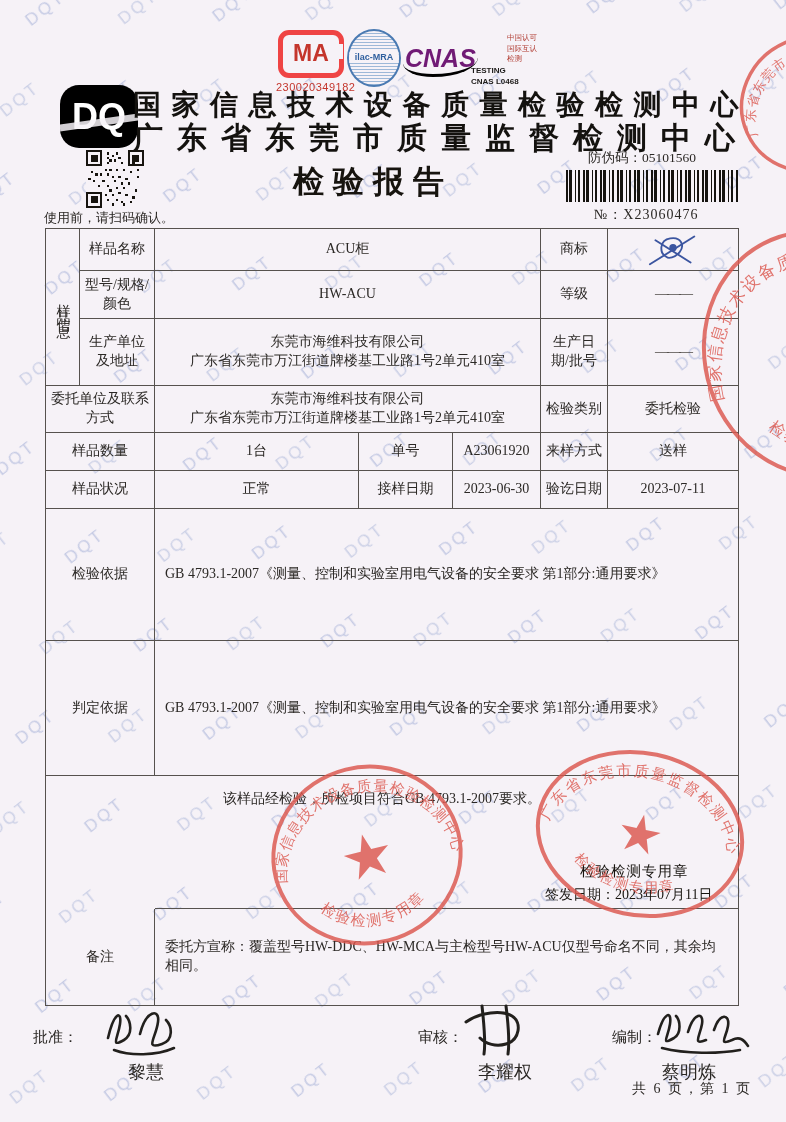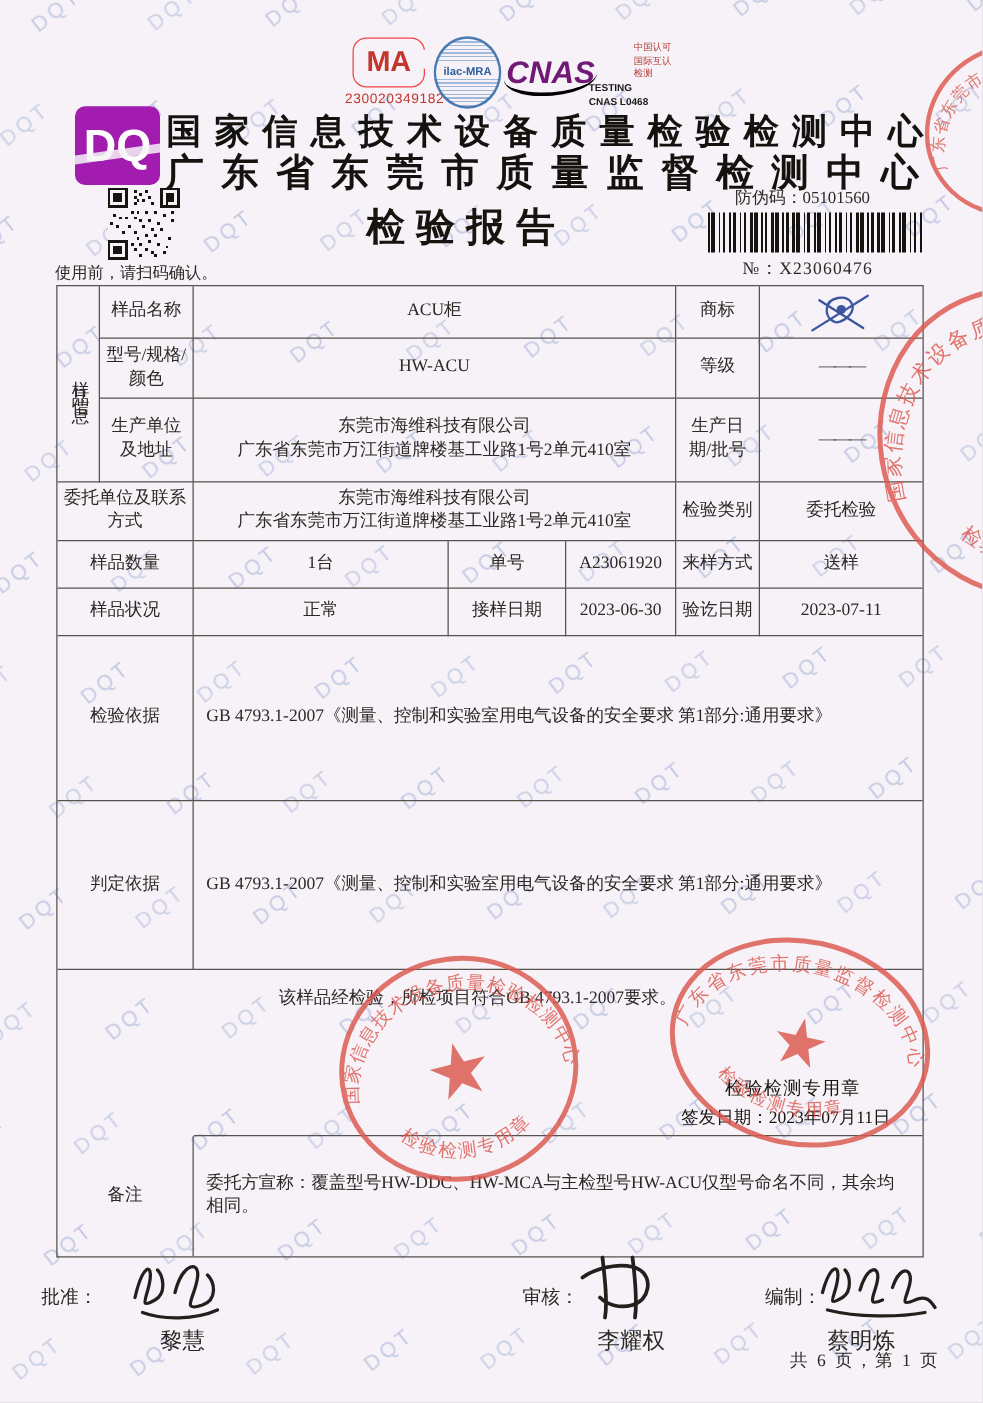--- a/index.html
+++ b/index.html
@@ -3,36 +3,36 @@
 <meta charset="utf-8">
 <style>
   html,body{margin:0;padding:0;background:#d8d8de;}
   .page{position:relative;width:786px;height:1122px;background:#f6f2f7;overflow:hidden;
         font-family:"Liberation Serif",serif;color:#2b2825;margin:0 auto;}
   .abs{position:absolute;}
   
   .wm{position:absolute;left:0;top:0;z-index:1;pointer-events:none;}
   
   .cma{left:276px;top:30px;width:70px;text-align:center;z-index:2;}
-  .cma-box{width:56px;height:38px;margin:0 auto;border:1px solid #ef4444;border-radius:11px;
+  .cma-box{width:56px;height:38px;margin:0 auto;border:5px solid #ef4444;border-radius:11px;
            color:#c4352c;font-weight:bold;font-size:23px;line-height:36px;position:relative;
            font-family:"Liberation Sans",sans-serif;background:transparent;}
   .cma-box:after{content:"";position:absolute;right:-4px;top:9px;width:5px;height:15px;background:#f6f2f7;}
   .cma-num{color:#c4352c;font-size:11px;margin-top:3px;letter-spacing:.5px;font-family:"Liberation Sans",sans-serif;}
   .ilac{left:347px;top:29px;width:50px;height:54px;border-radius:50%;border:2px solid #4a7ab2;
         background:repeating-linear-gradient(180deg,#f6f2f7 0 2px,#9db8d8 2px 3px);overflow:hidden;z-index:2;}
   .ilac-label{position:absolute;top:20px;left:-2px;right:-2px;background:#f6f2f7;color:#2f5f9e;
               font-size:9px;font-weight:bold;text-align:center;font-family:"Liberation Sans",sans-serif;padding:1px 0;}
   .cnas-word{left:403px;top:44px;font-family:"Liberation Sans",sans-serif;font-weight:bold;font-style:italic;
              font-size:25px;color:#701a75;z-index:2;border-bottom:3px solid #000000;border-radius:0 0 60% 40%;padding:0 2px 1px 2px;}
   .cnas-side{left:471px;top:33px;font-size:7.5px;line-height:1.4;z-index:2;font-family:"Liberation Sans",sans-serif;}
   .cnas-side .red{color:#b03a30;margin-left:36px;}
   .cnas-side .blk{color:#1c1a18;font-weight:bold;font-size:8px;}
   
-  .dq-logo{left:60px;top:85px;width:68px;height:63px;background:#a21caf;border-radius:8px;color:#fff;
+  .dq-logo{left:60px;top:85px;width:78px;height:63px;background:#000000;border-radius:19px;color:#fff;
            font-family:"Liberation Sans",sans-serif;font-weight:bold;font-size:36px;display:flex;
            align-items:center;justify-content:center;z-index:2;overflow:hidden;}
   .dq-logo:after{content:"";position:absolute;left:-6px;top:34px;width:90px;height:7px;background:#f6f2f7;
                  transform:rotate(-8deg);opacity:.85;}
   .title1{left:133px;top:86px;font-size:28px;font-weight:bold;letter-spacing:10.5px;white-space:nowrap;
           font-family:"Liberation Sans",sans-serif;color:#14120f;z-index:2;}
   .title2{left:133px;top:118px;font-size:30px;font-weight:bold;letter-spacing:14px;white-space:nowrap;
           font-family:"Liberation Sans",sans-serif;color:#14120f;z-index:2;}
   .qr{left:86px;top:150px;z-index:2;}
   .qr-hint{left:44px;top:209px;font-size:13px;z-index:2;}

